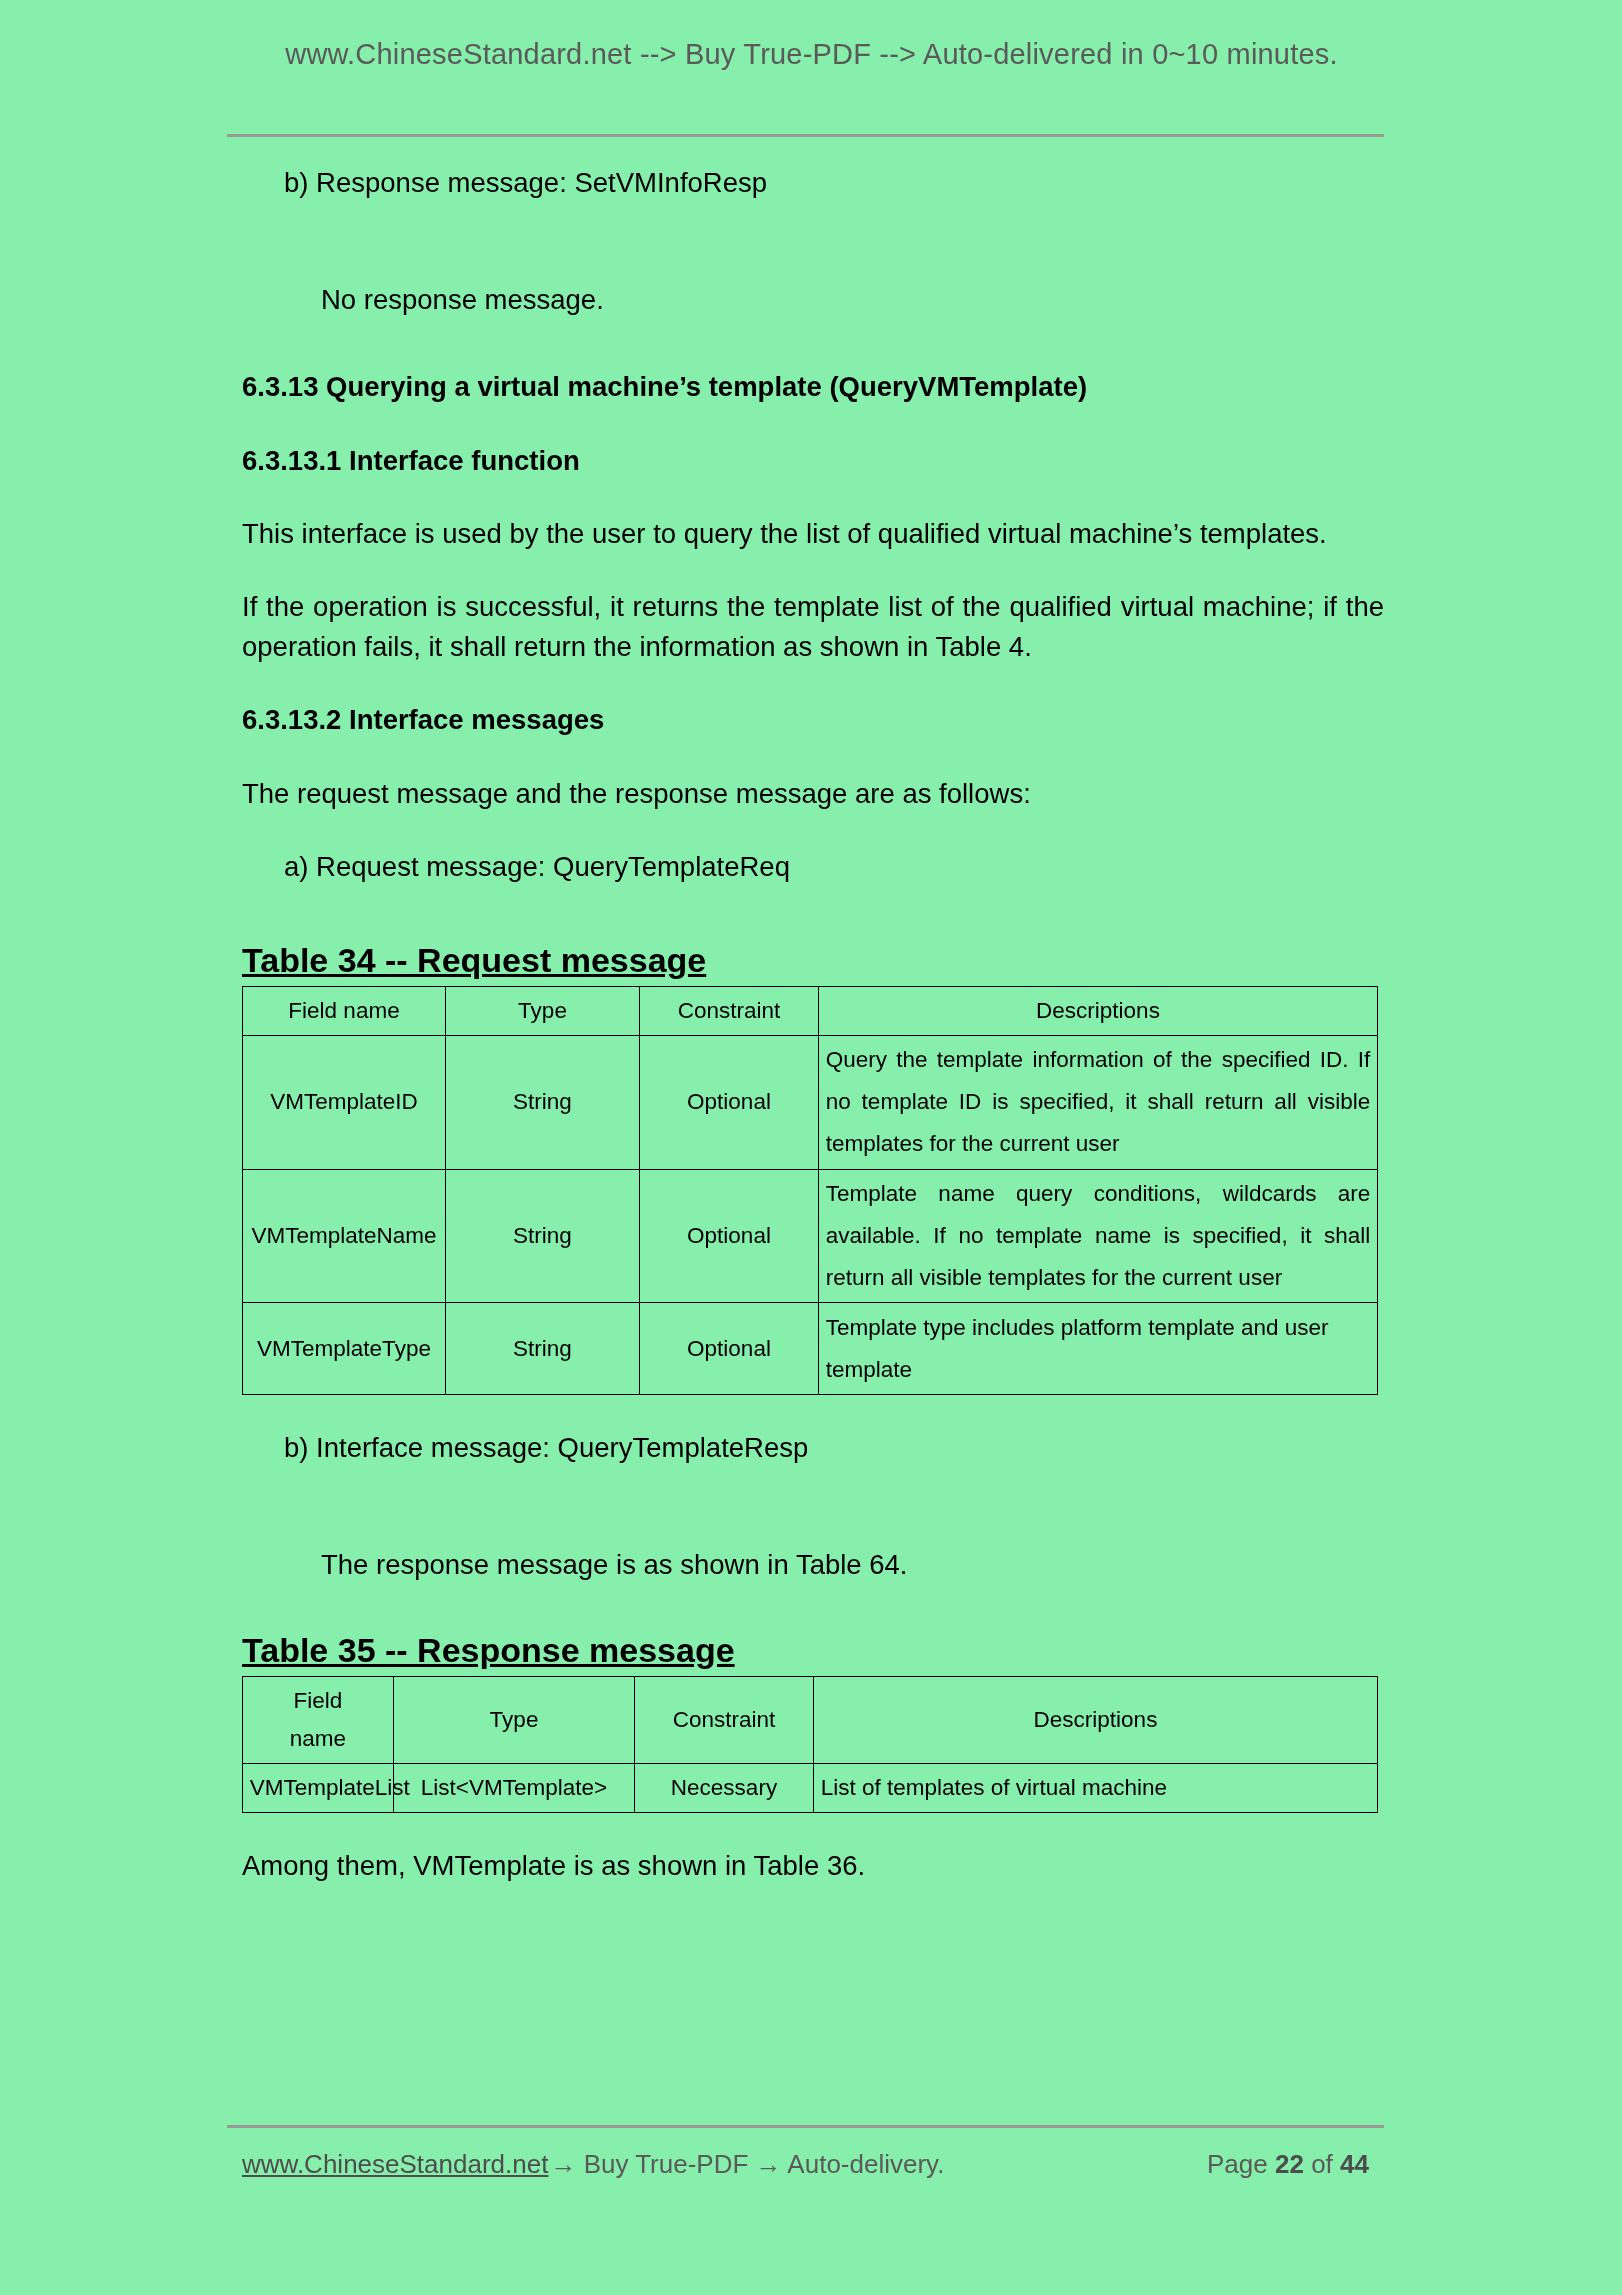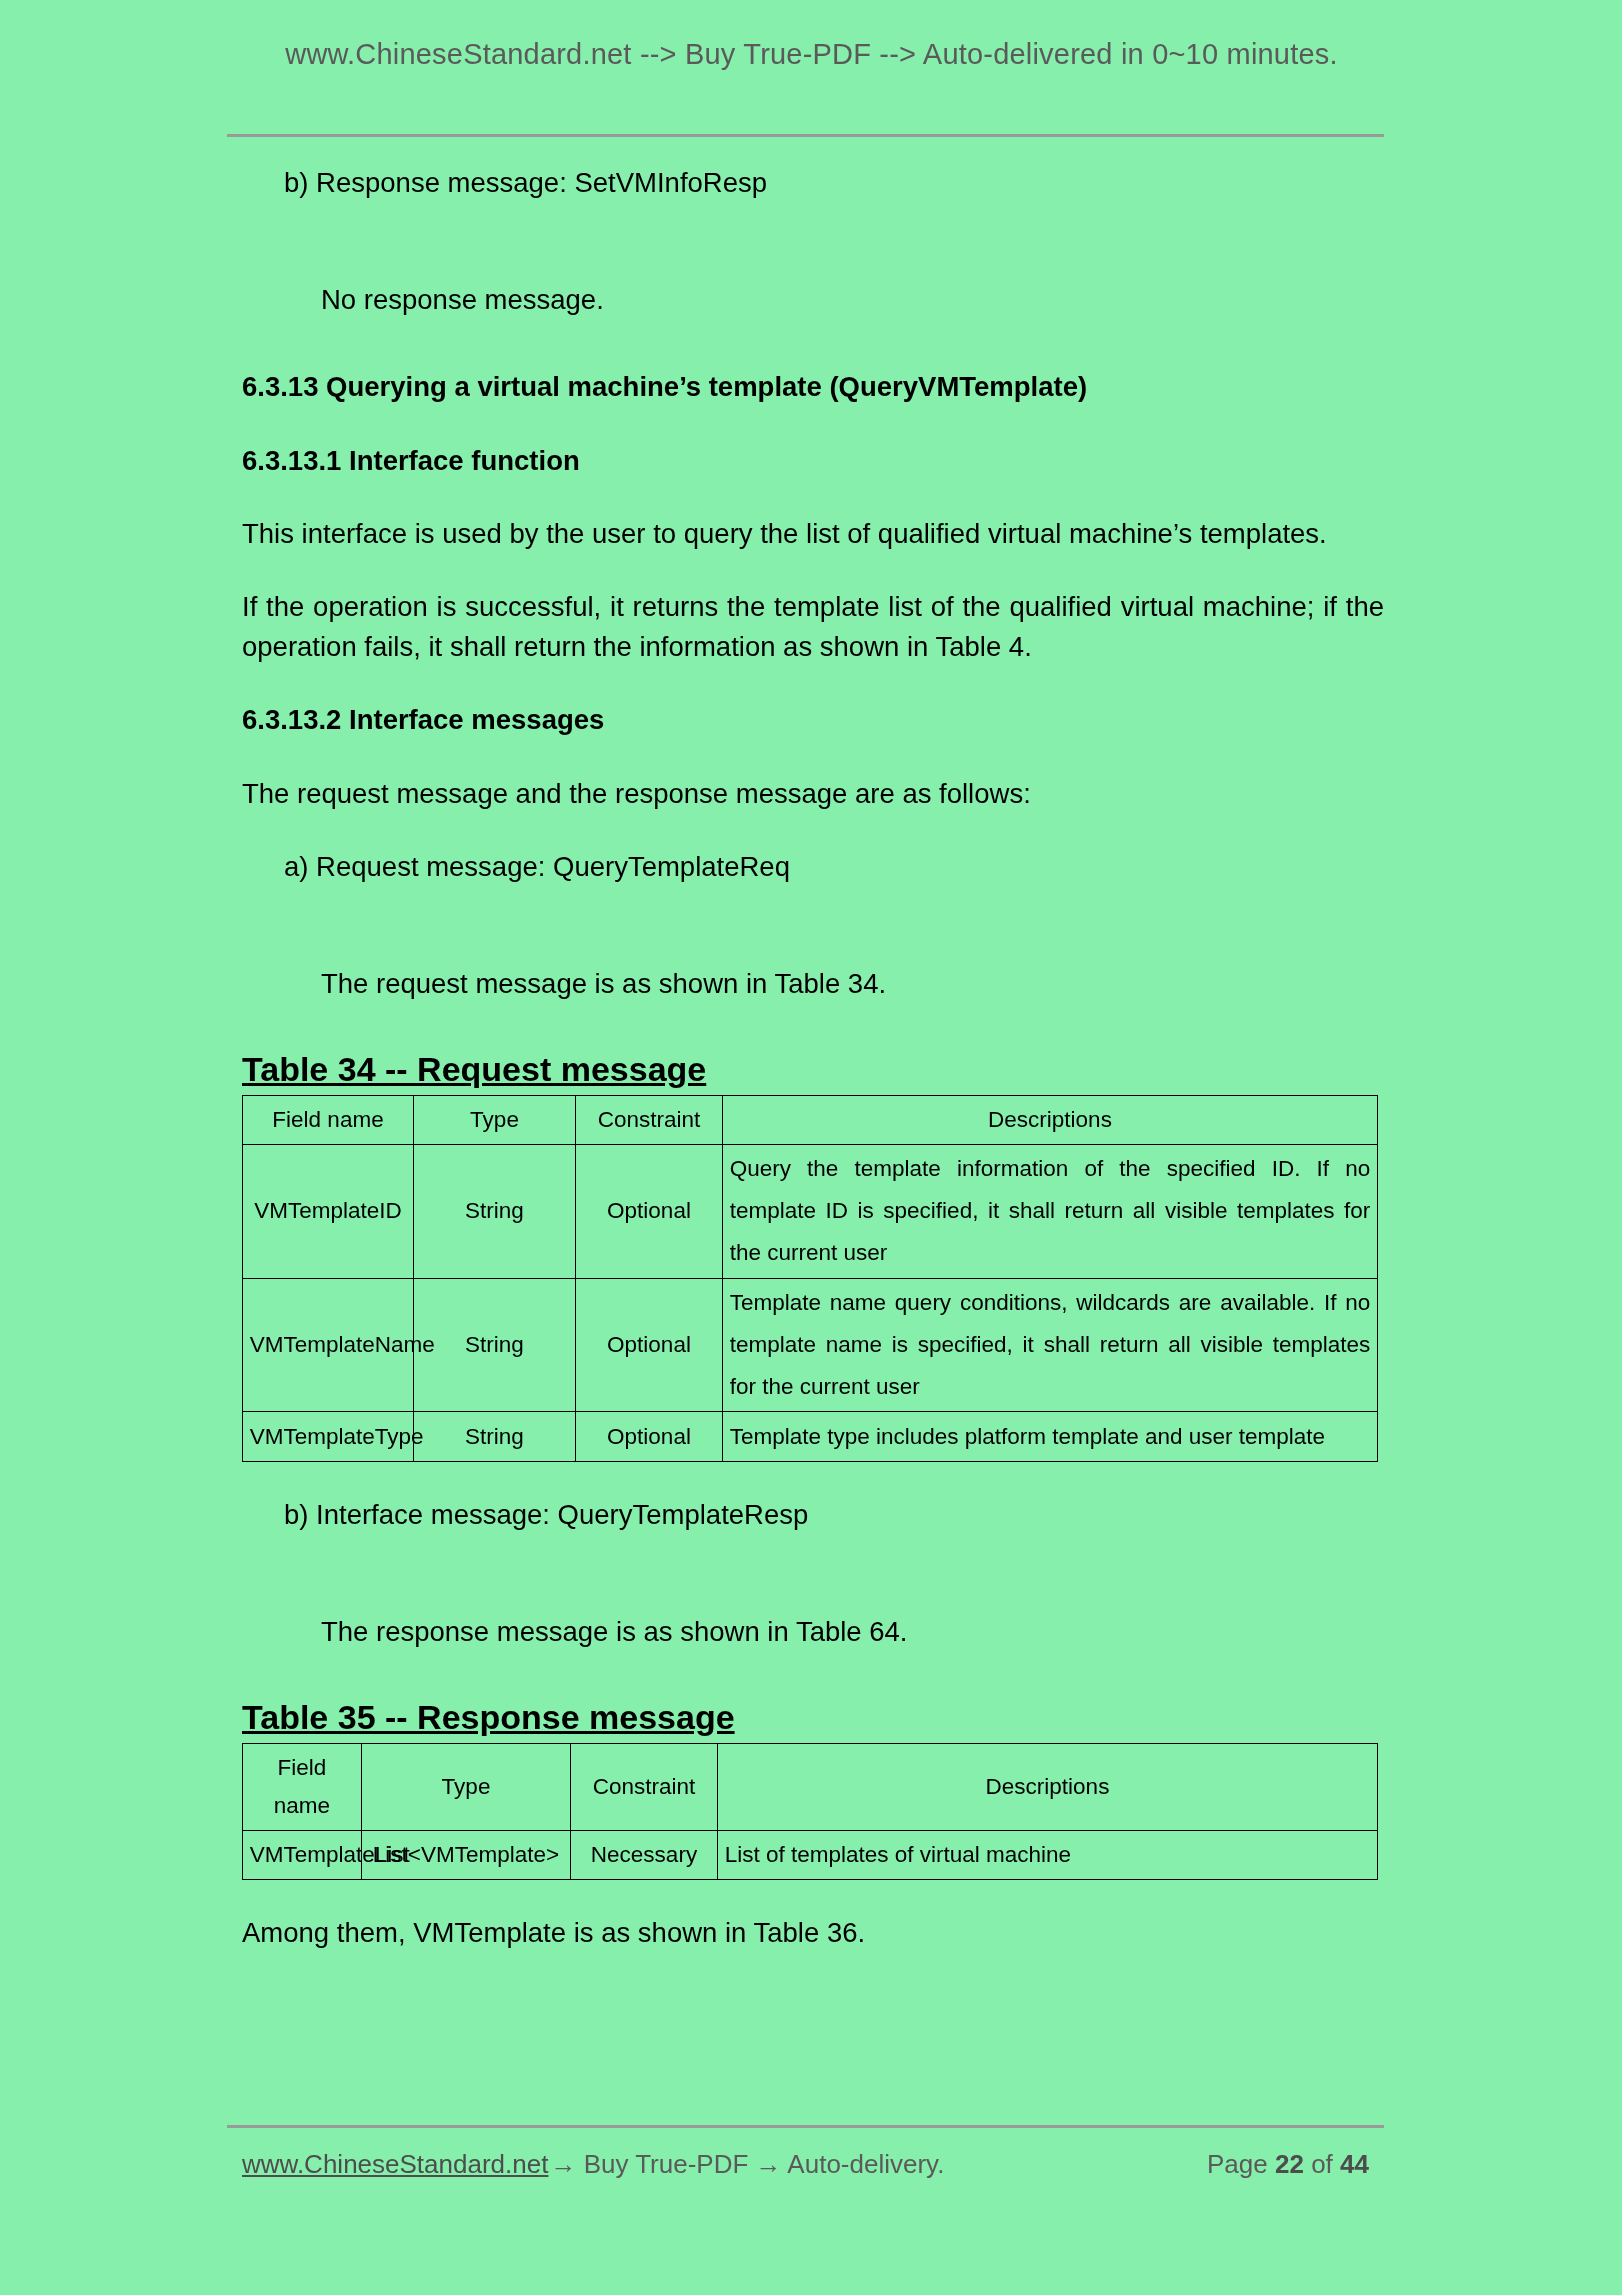--- a/index.html
+++ b/index.html
@@ -94,21 +94,21 @@
   table.doc td, table.doc th {
     border: 1.7px solid #000;
     padding: 3.3px 6.7px;
     vertical-align: middle;
     font-weight: normal;
     line-height: 42px;
   }
   table.doc th {
     text-align: center;
     line-height: 38px;
-    padding: 5px 5px;
+    padding: 5px 21px;
   }
   td.c { text-align: center; }
   td.desc {
     text-align: justify;
     text-align-last: left;
     padding: 5px 8.3px 5px 5px;
   }
   
   .t34 .c1 { width: 160px; }
   .t34 .c2 { width: 151px; }
@@ -178,21 +178,20 @@
     <div class="gap-sm"></div>
     <h3 class="h3">6.3.13.2 Interface messages</h3>
 
     <div class="gap-sm"></div>
     <p class="p">The request message and the response message are as follows:</p>
 
     <div class="gap-sm"></div>
     <p class="p lvl1">a) Request message: QueryTemplateReq</p>
 
     <div class="gap-sm"></div>
-    <p class="p lvl2">The request message is as shown in Table 34.</p>
 
     <div class="gap-md"></div>
     <div class="table-title">Table 34 -- Request message</div>
     <table class="doc t34">
       <thead>
         <tr>
           <th class="c1">Field name</th>
           <th class="c2">Type</th>
           <th class="c3">Constraint</th>
           <th>Descriptions</th>

